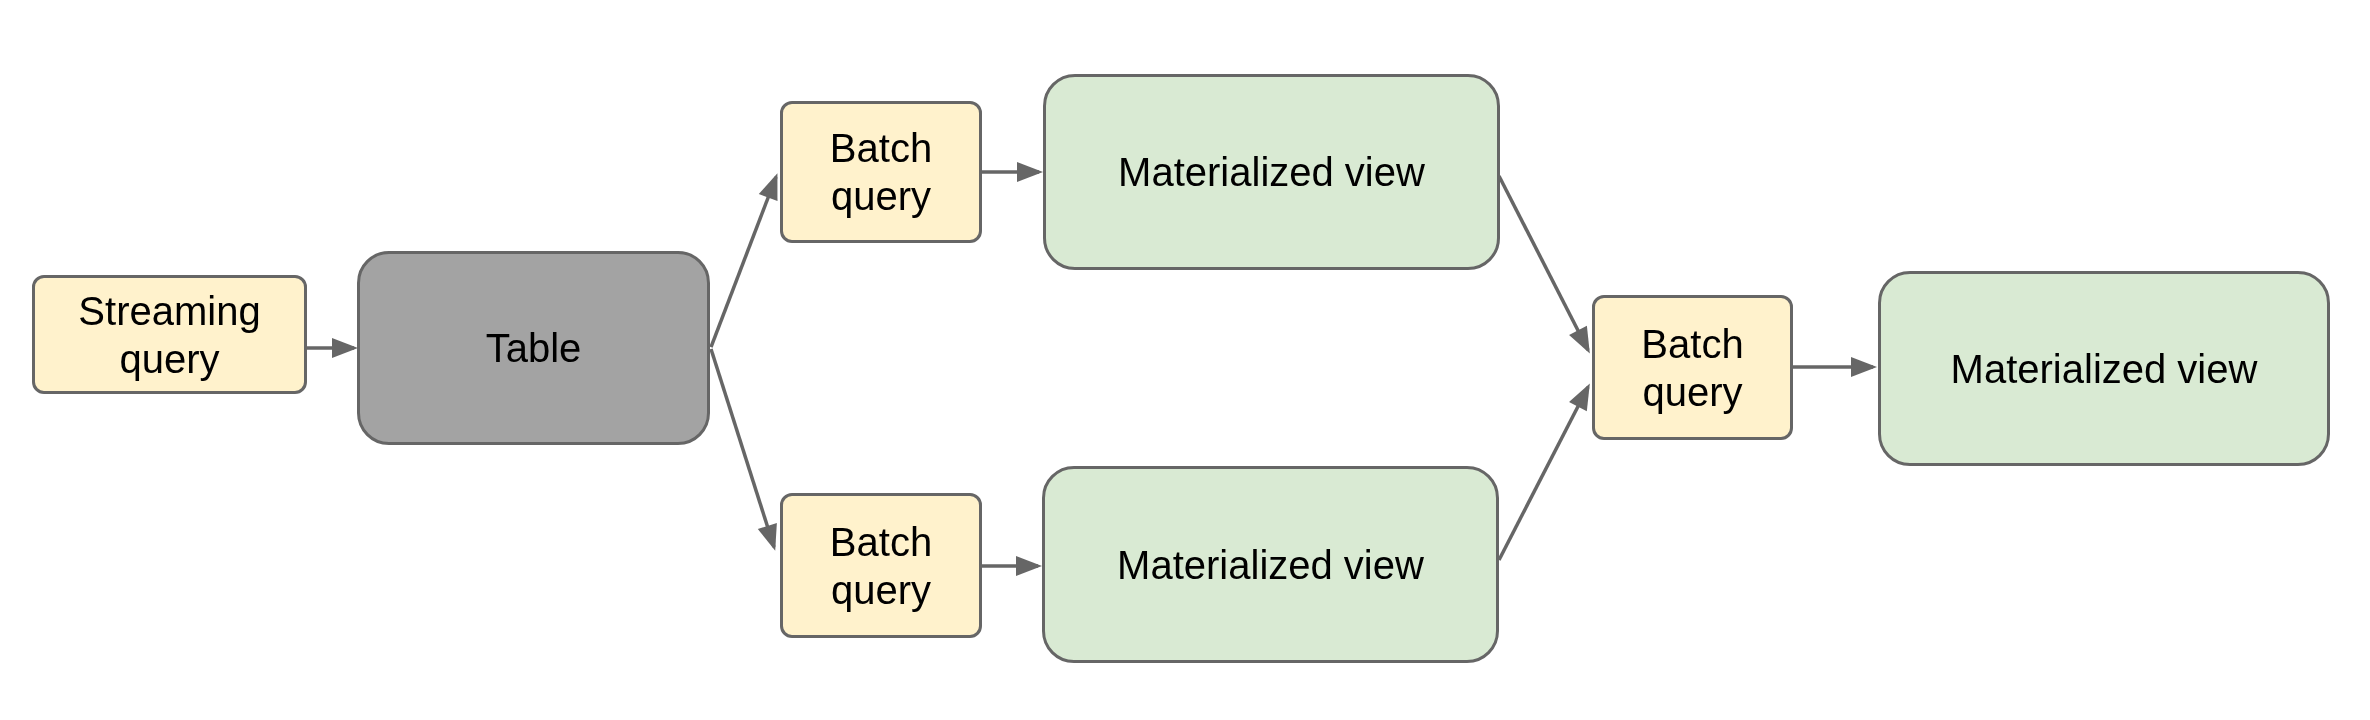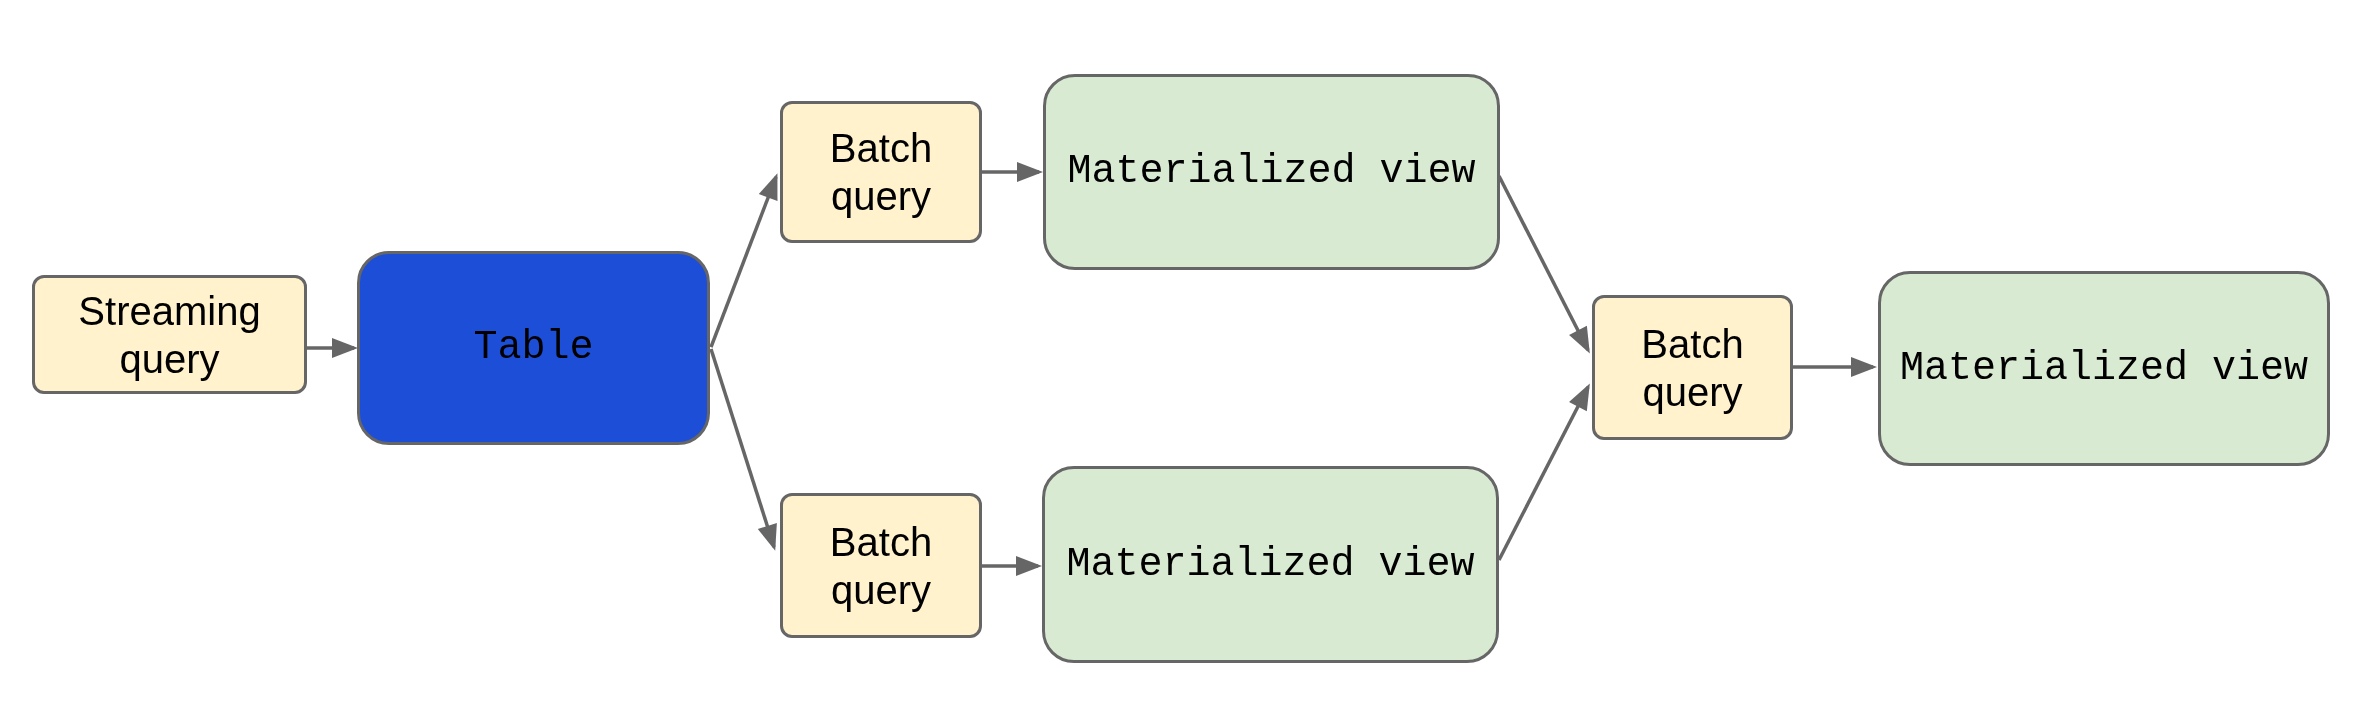--- a/index.html
+++ b/index.html
@@ -31,21 +31,20 @@
     line-height: 1.2;
     color: #000000;
     border-style: solid;
     border-width: 3px;
   }
   .node.query {
     border-radius: 12px;
   }
   .node.store {
     border-radius: 32px;
-    font-family: Liberation Mono, monospace;
   }
   .node-label {
     display: block;
   }
 </style>
 </head>
 <body>
 
 <div class="canvas" style="width: 2370px; height: 720px; background: rgb(255, 255, 255);">
     <svg class="edges-layer" width="2370" height="720" viewBox="0 0 2370 720">
@@ -59,21 +58,21 @@
       <line x1="982" y1="172" x2="1039" y2="172" stroke="#666666" stroke-width="3.5" marker-end="url(#arrowhead)"></line>
       <line x1="711" y1="349" x2="774" y2="547" stroke="#666666" stroke-width="3.5" marker-end="url(#arrowhead)"></line>
       <line x1="982" y1="566" x2="1038" y2="566" stroke="#666666" stroke-width="3.5" marker-end="url(#arrowhead)"></line>
       <line x1="1499" y1="176" x2="1588" y2="350" stroke="#666666" stroke-width="3.5" marker-end="url(#arrowhead)"></line>
       <line x1="1499" y1="560" x2="1588" y2="387" stroke="#666666" stroke-width="3.5" marker-end="url(#arrowhead)"></line>
       <line x1="1793" y1="367" x2="1873" y2="367" stroke="#666666" stroke-width="3.5" marker-end="url(#arrowhead)"></line>
     </svg>
     <div class="node query" style="left: 32px; top: 275px; width: 275px; height: 119px; background: rgb(255, 242, 204); border-color: rgb(102, 102, 102); color: #000000;">
       <span class="node-label">Streaming query</span>
     </div>
-    <div class="node store" style="left: 357px; top: 251px; width: 353px; height: 194px; background: #1d4ed8; border-color: rgb(102, 102, 102); color: rgb(0, 0, 0);">
+    <div class="node store" style="left: 357px; top: 251px; width: 353px; height: 194px; background: #a3a3a3; border-color: rgb(102, 102, 102); color: rgb(0, 0, 0);">
       <span class="node-label">Table</span>
     </div>
     <div class="node query" style="left: 780px; top: 101px; width: 202px; height: 142px; background: rgb(255, 242, 204); border-color: rgb(102, 102, 102); color: rgb(0, 0, 0);">
       <span class="node-label">Batch query</span>
     </div>
     <div class="node store" style="left: 1043px; top: 74px; width: 457px; height: 196px; background: rgb(217, 234, 211); border-color: rgb(102, 102, 102); color: rgb(0, 0, 0);">
       <span class="node-label">Materialized view</span>
     </div>
     <div class="node query" style="left: 780px; top: 493px; width: 202px; height: 145px; background: rgb(255, 242, 204); border-color: rgb(102, 102, 102); color: rgb(0, 0, 0);">
       <span class="node-label">Batch query</span>

